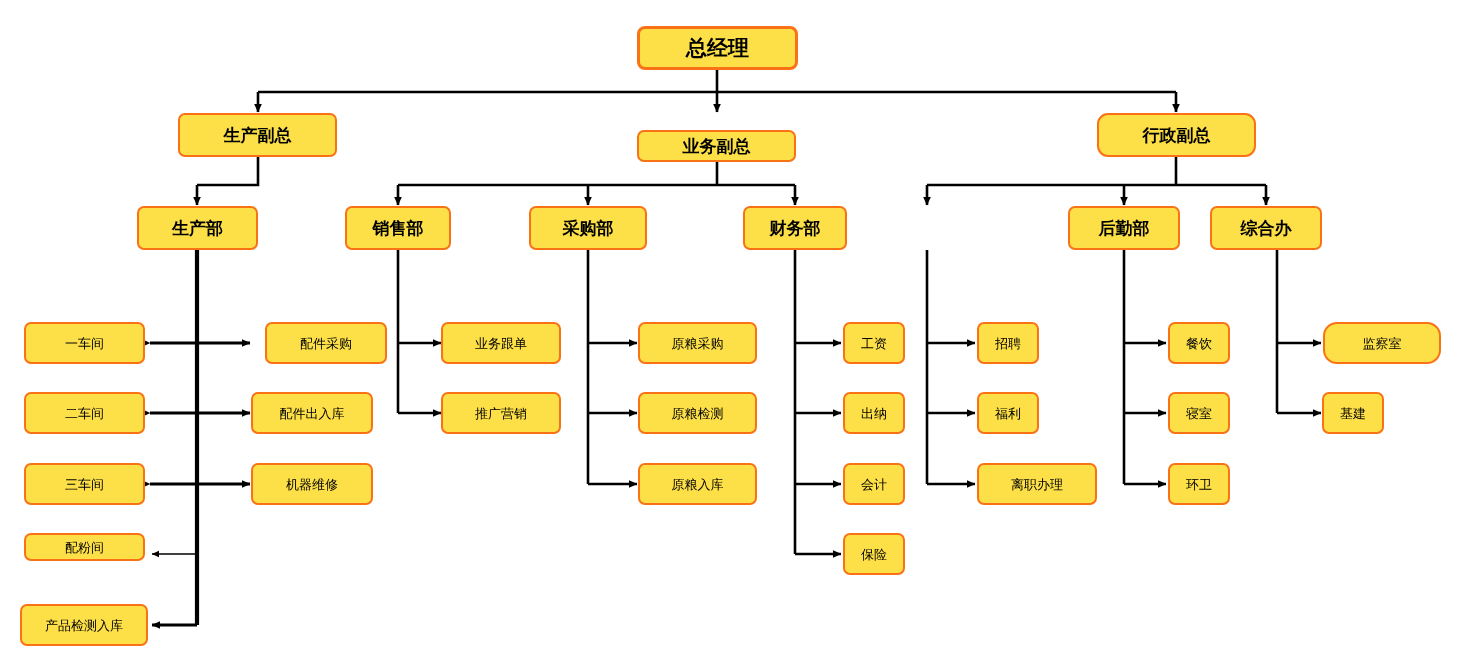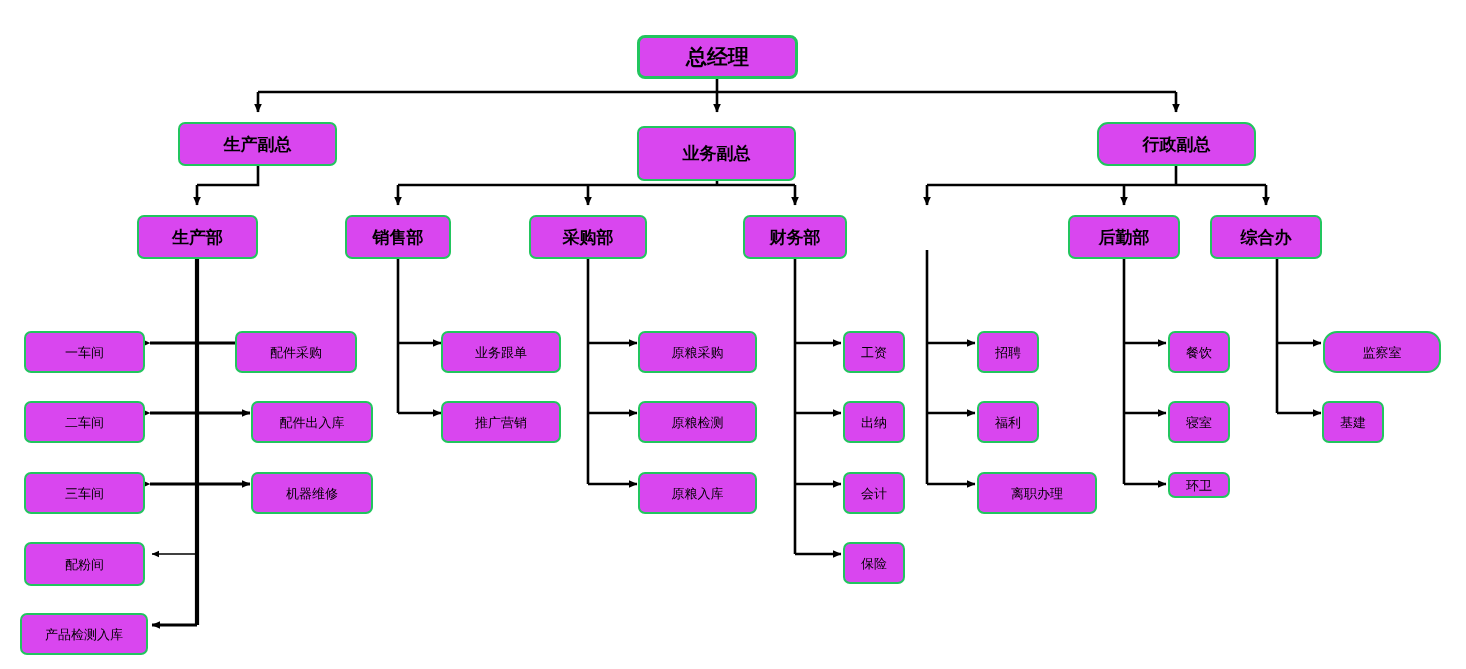--- a/index.html
+++ b/index.html
@@ -8,31 +8,30 @@
     width:1466px;
     height:669px;
     background:#ffffff;
     font-family:"DejaVu Sans","Liberation Sans",sans-serif;
     overflow:hidden;
   }
   #wires{position:absolute;left:0;top:0;width:1466px;height:669px;}
   .node{
     position:absolute;
     box-sizing:border-box;
-    background:#d946ef;
-    border:2px solid #22c55e;
+    background:#fde047;
+    border:2px solid #f97316;
     border-radius:7px;
     display:flex;
     align-items:center;
     justify-content:center;
     color:#000000;
     line-height:1;
     white-space:nowrap;
     z-index:2;
-    margin-top:9px;
   }
   .node.lvl0{border-width:3px;font-size:21px;font-weight:bold;border-radius:8px;}
   .node.lvl1{border-width:2px;font-size:17px;font-weight:bold;}
   .node.lvl2{border-width:2px;font-size:17px;font-weight:bold;}
   .node.leaf{border-width:2px;font-size:13px;font-weight:normal;}
 </style>
 </head>
 <body>
 
 <div id="chart">
@@ -152,37 +151,37 @@
     </g>
     <g stroke="#000" stroke-width="2.6" fill="none" marker-end="url(#ah)">
       <path d="M1277,343 L1321,343"></path>
       <path d="M1277,413 L1321,413"></path>
     </g>
   </svg>
 
   <div class="node lvl0" style="left:637px;top:26px;width:161px;height:44px;">总经理</div>
 
   <div class="node lvl1" style="left:178px;top:113px;width:159px;height:44px;">生产副总</div>
-  <div class="node lvl1" style="left:637px;top:117px;width:159px;height:55px;">业务副总</div>
+  <div class="node lvl1" style="left:637px;top:130px;width:159px;height:32px;">业务副总</div>
   <div class="node lvl1" style="left:1097px;top:113px;width:159px;height:44px;border-radius:11px;">行政副总</div>
 
   <div class="node lvl2" style="left:137px;top:206px;width:121px;height:44px;">生产部</div>
   <div class="node lvl2" style="left:345px;top:206px;width:106px;height:44px;">销售部</div>
   <div class="node lvl2" style="left:529px;top:206px;width:118px;height:44px;">采购部</div>
   <div class="node lvl2" style="left:743px;top:206px;width:104px;height:44px;">财务部</div>
   <div class="node lvl2" style="left:1068px;top:206px;width:112px;height:44px;">后勤部</div>
   <div class="node lvl2" style="left:1210px;top:206px;width:112px;height:44px;">综合办</div>
 
   <div class="node leaf" style="left:24px;top:322px;width:121px;height:42px;">一车间</div>
   <div class="node leaf" style="left:24px;top:392px;width:121px;height:42px;">二车间</div>
   <div class="node leaf" style="left:24px;top:463px;width:121px;height:42px;">三车间</div>
-  <div class="node leaf" style="left:24px;top:533px;width:121px;height:44px;">配粉间</div>
+  <div class="node leaf" style="left:24px;top:533px;width:121px;height:28px;">配粉间</div>
   <div class="node leaf" style="left:20px;top:604px;width:128px;height:42px;">产品检测入库</div>
 
-  <div class="node leaf" style="left:235px;top:322px;width:122px;height:42px;">配件采购</div>
+  <div class="node leaf" style="left:265px;top:322px;width:122px;height:42px;">配件采购</div>
   <div class="node leaf" style="left:251px;top:392px;width:122px;height:42px;">配件出入库</div>
   <div class="node leaf" style="left:251px;top:463px;width:122px;height:42px;">机器维修</div>
 
   <div class="node leaf" style="left:441px;top:322px;width:120px;height:42px;">业务跟单</div>
   <div class="node leaf" style="left:441px;top:392px;width:120px;height:42px;">推广营销</div>
 
   <div class="node leaf" style="left:638px;top:322px;width:119px;height:42px;">原粮采购</div>
   <div class="node leaf" style="left:638px;top:392px;width:119px;height:42px;">原粮检测</div>
   <div class="node leaf" style="left:638px;top:463px;width:119px;height:42px;">原粮入库</div>
 
@@ -190,18 +189,18 @@
   <div class="node leaf" style="left:843px;top:392px;width:62px;height:42px;">出纳</div>
   <div class="node leaf" style="left:843px;top:463px;width:62px;height:42px;">会计</div>
   <div class="node leaf" style="left:843px;top:533px;width:62px;height:42px;">保险</div>
 
   <div class="node leaf" style="left:977px;top:322px;width:62px;height:42px;">招聘</div>
   <div class="node leaf" style="left:977px;top:392px;width:62px;height:42px;">福利</div>
   <div class="node leaf" style="left:977px;top:463px;width:120px;height:42px;">离职办理</div>
 
   <div class="node leaf" style="left:1168px;top:322px;width:62px;height:42px;">餐饮</div>
   <div class="node leaf" style="left:1168px;top:392px;width:62px;height:42px;">寝室</div>
-  <div class="node leaf" style="left:1168px;top:463px;width:62px;height:26px;">环卫</div>
+  <div class="node leaf" style="left:1168px;top:463px;width:62px;height:42px;">环卫</div>
 
   <div class="node leaf" style="left:1323px;top:322px;width:118px;height:42px;border-radius:14px;">监察室</div>
   <div class="node leaf" style="left:1322px;top:392px;width:62px;height:42px;">基建</div>
 
 </div>
 
 </body></html>

